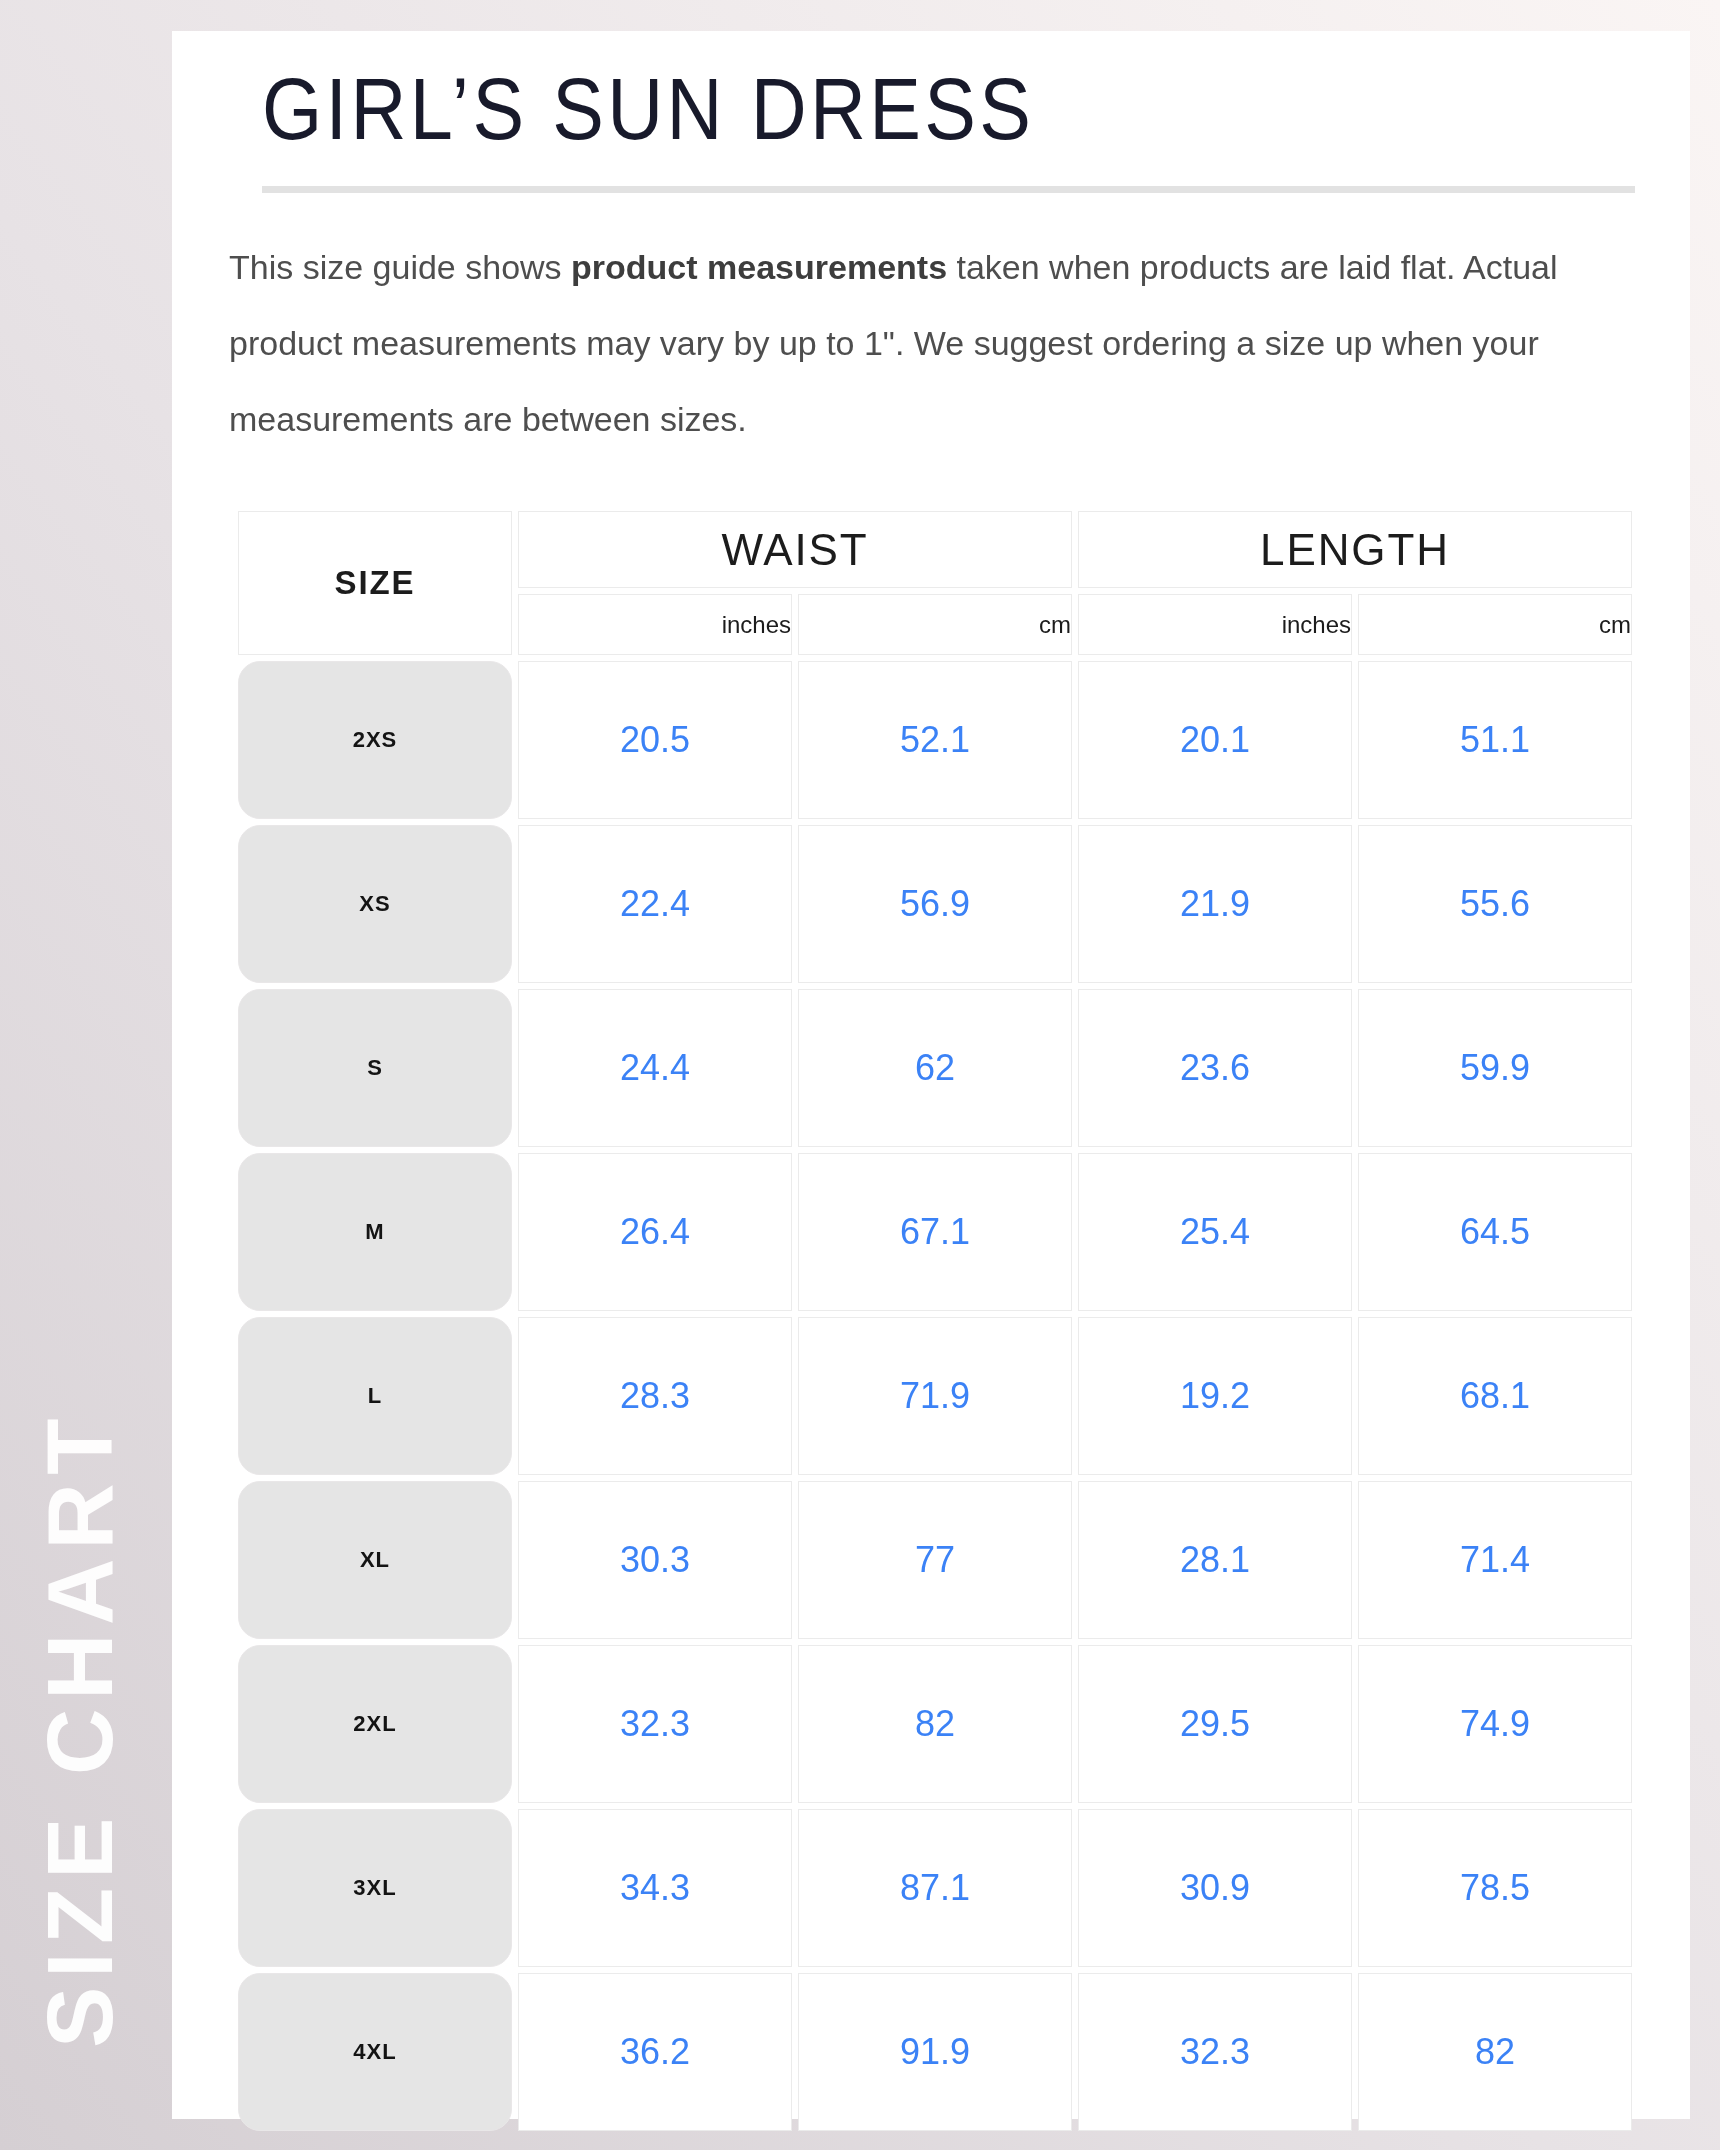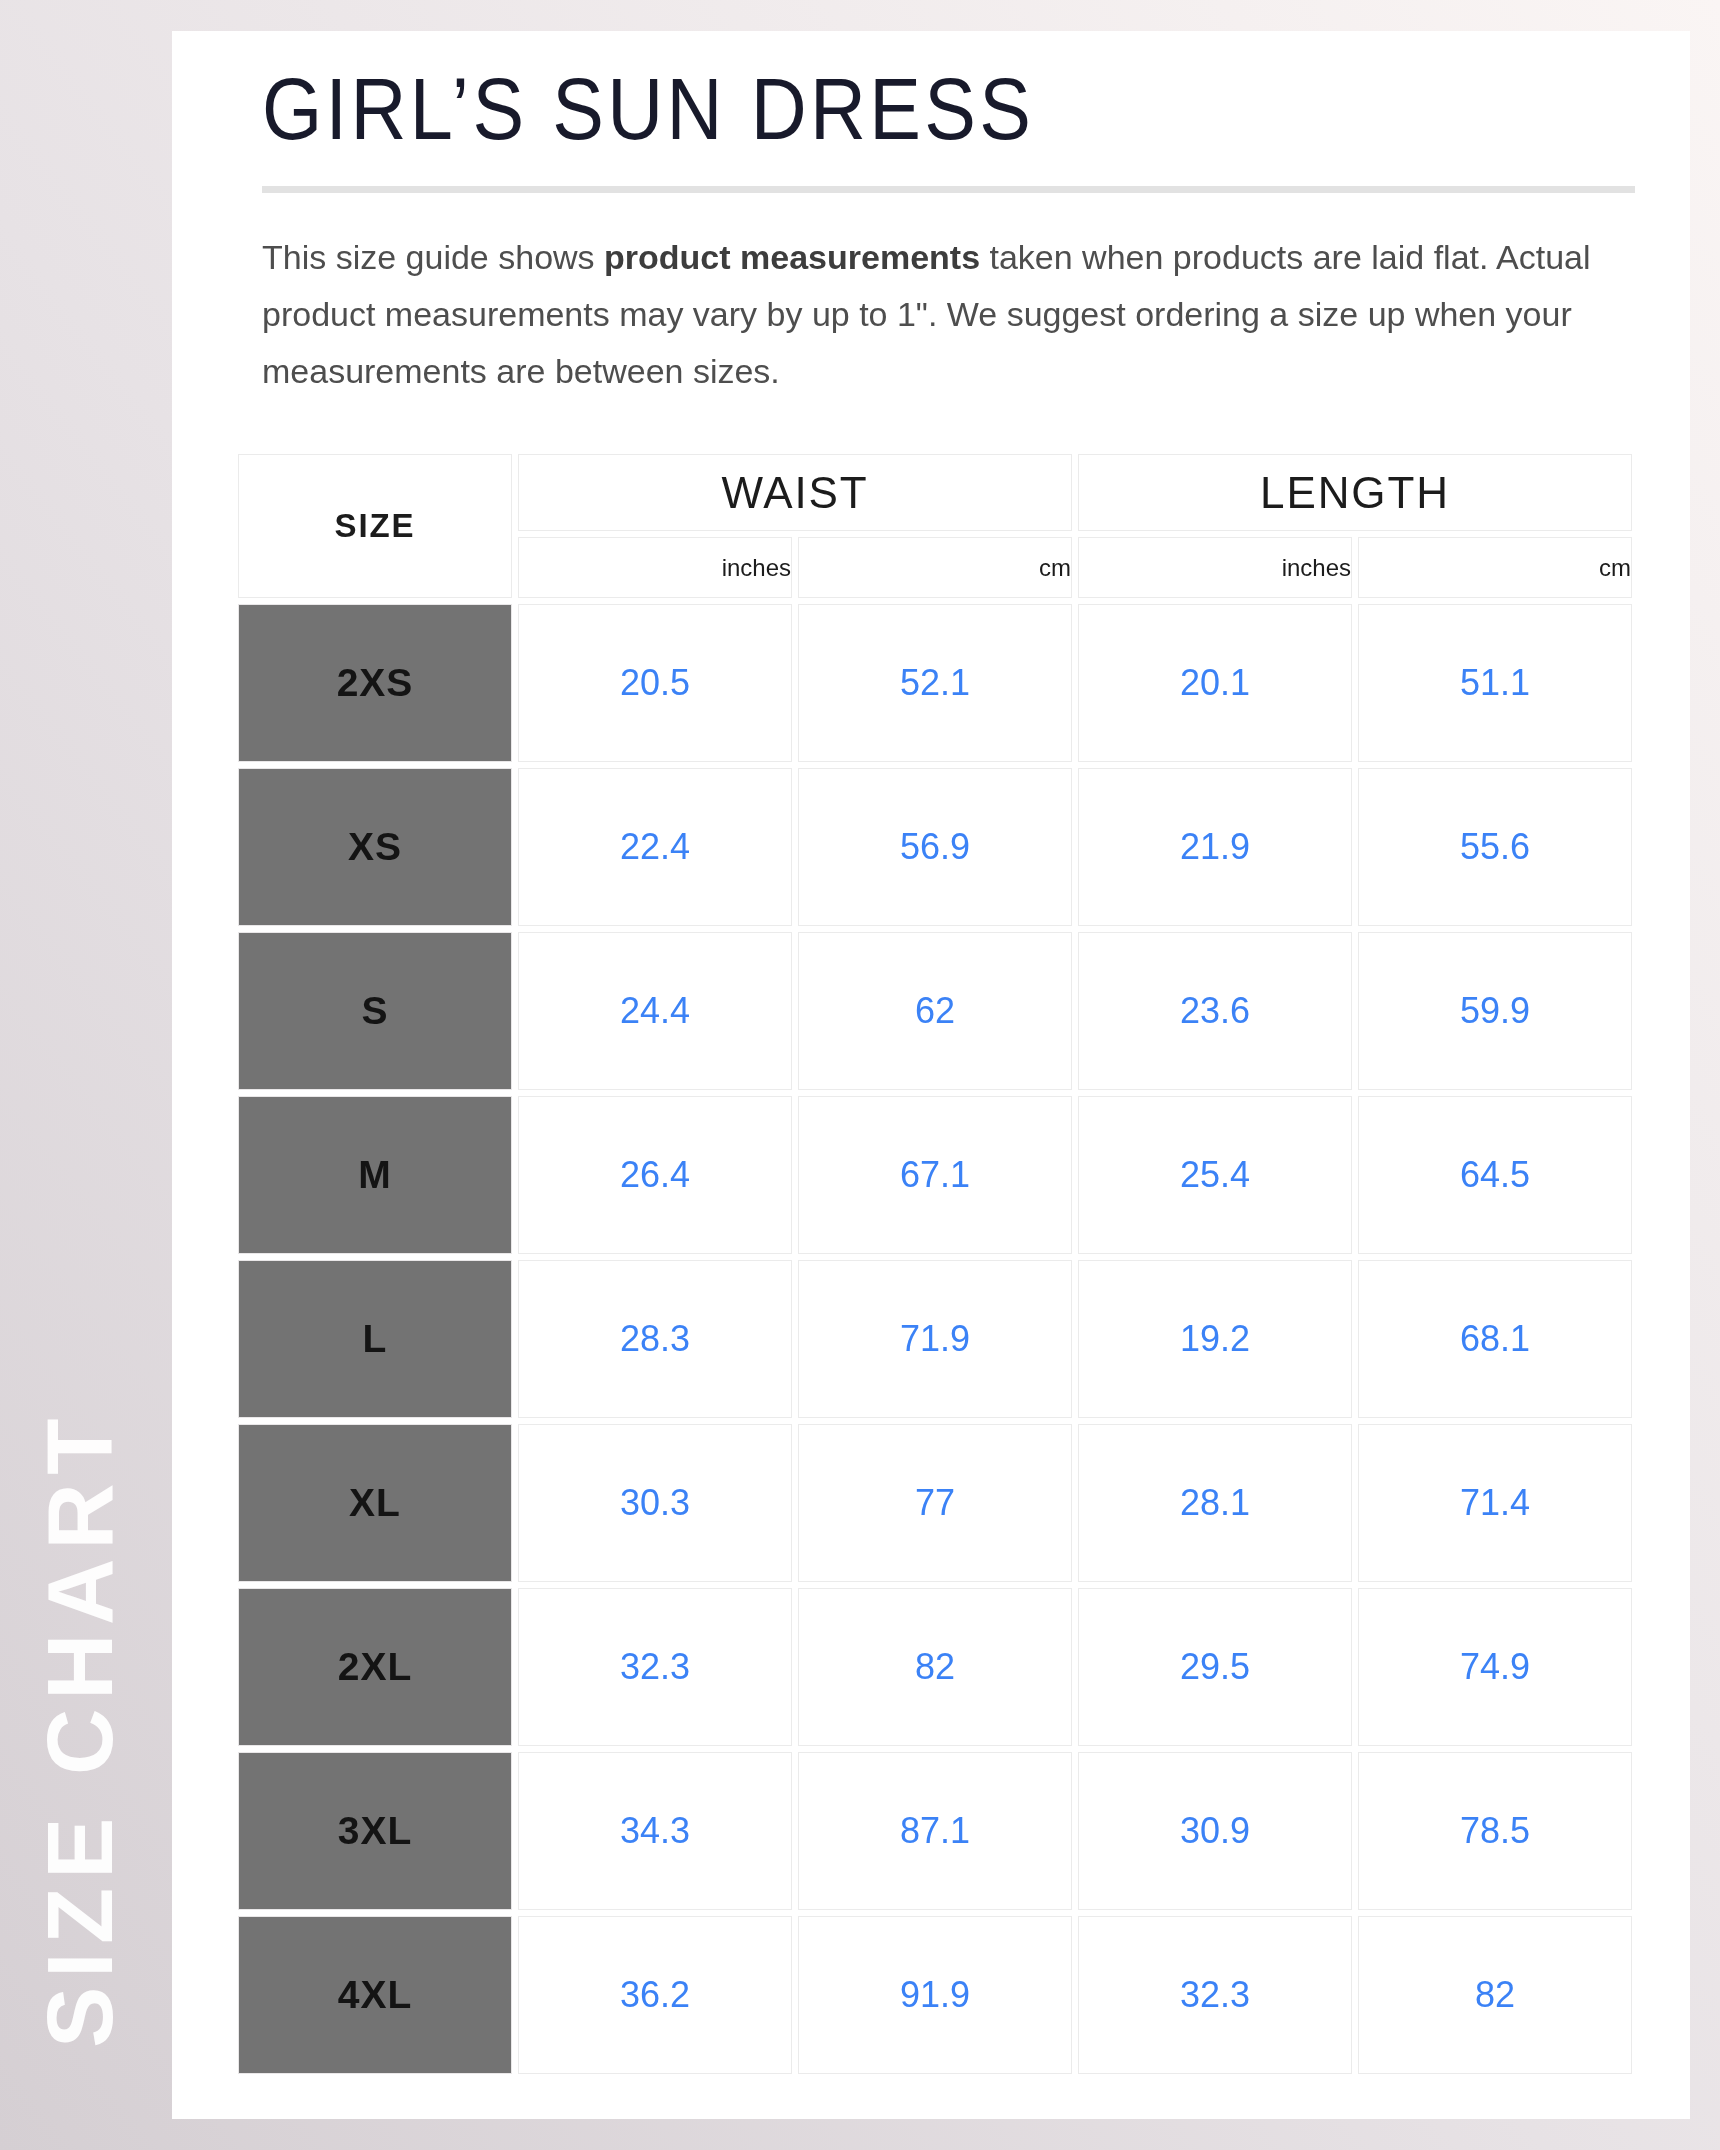--- a/index.html
+++ b/index.html
@@ -44,23 +44,23 @@
   }
 
   .title-divider {
     height: 7.6px;
     background: #e2e2e2;
     margin: 32.5px 55px 0 90px;
     border: none;
   }
 
   .intro {
-    margin: 36px 57px 0 90px;
+    margin: 36px 57px 0 57px;
     font-size: 34px;
-    line-height: 57px;
+    line-height: 76px;
     color: #4e4e4e;
   }
   .intro b { color: #3d3d3d; }
 
   table.size-table {
     border-collapse: separate;
     border-spacing: 6.7px;
     margin: 48px 0 0 60px;
     table-layout: fixed;
   }
@@ -74,26 +74,27 @@
     color: #1c1c1c;
     padding: 0;
   }
 
   .size-table .group-row th { height: 75px; font-size: 44px; font-weight: normal; letter-spacing: 1.9px; }
   .size-table .unit-row th  { height: 59px; font-size: 24px; font-weight: normal; text-align: right; }
   .size-table th.size-head  { font-size: 33px; font-weight: bold; letter-spacing: 1.9px; }
 
   .size-table td { height: 156px; font-size: 36px; font-weight: normal; color: #3b82f6; }
   .size-table td.size-cell {
-    background: #737373;
+    background: #e5e5e5;
     border-color: #e9e7e8;
     font-weight: bold;
-    font-size: 39px;
+    font-size: 22px;
     letter-spacing: 1px;
     color: #141414;
+    border-radius: 22px;
   }
 </style>
 </head>
 <body>
 
 <div class="vertical-label">SIZE CHART</div>
 
 <div class="card">
 
   <h1 class="page-title">GIRL’S SUN DRESS</h1>

